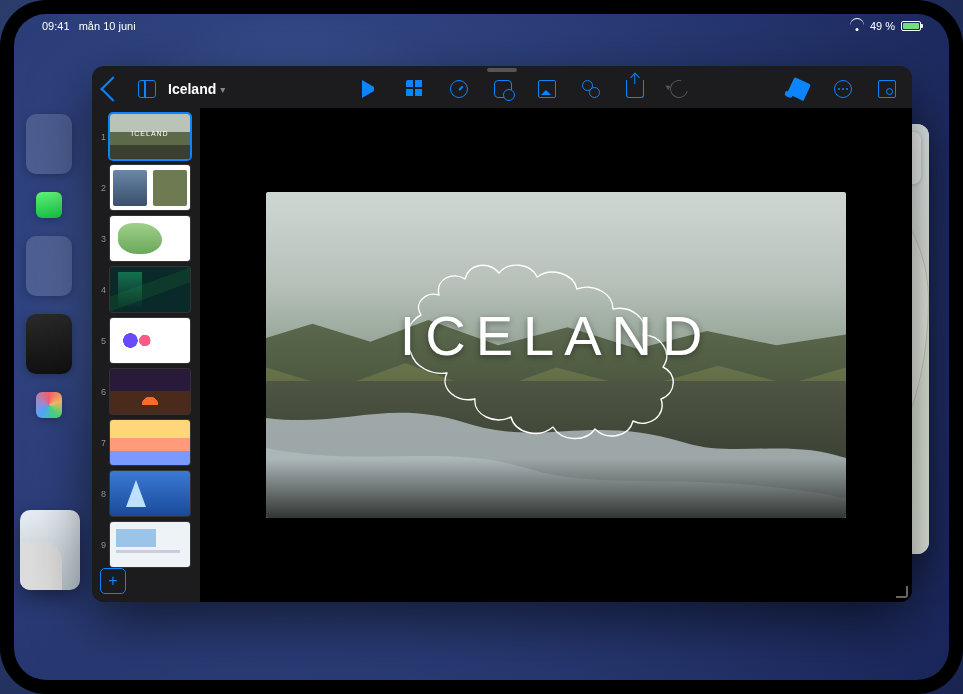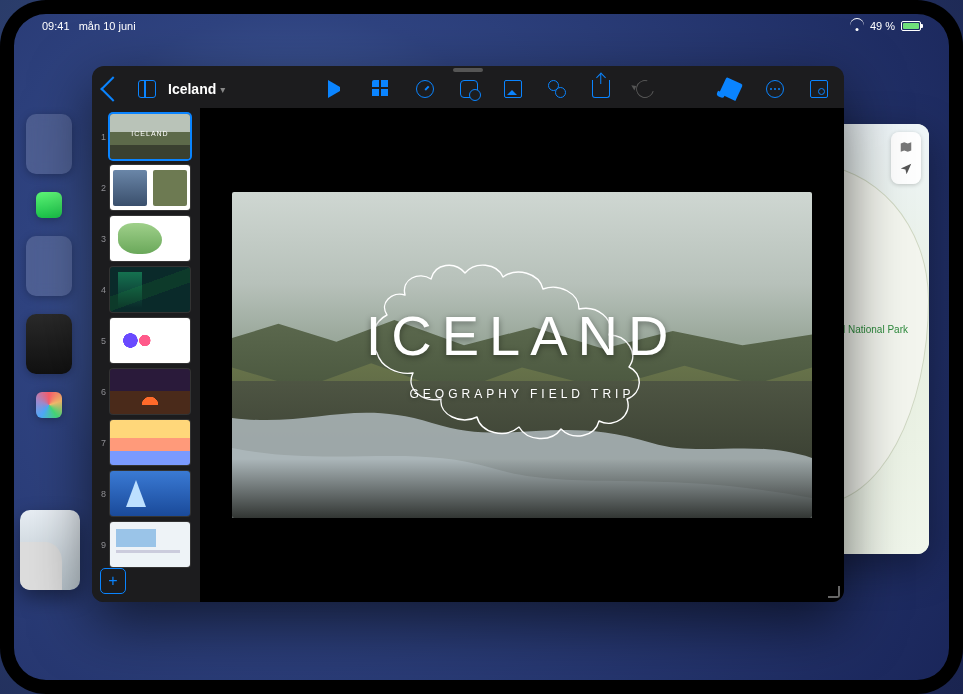--- a/index.html
+++ b/index.html
@@ -83,21 +83,21 @@
     position:absolute; top:8px; right:8px; width:30px;
     background:rgba(255,255,255,0.9); border-radius:8px;
     display:flex; flex-direction:column; align-items:center; padding:4px 0;
     box-shadow:0 1px 4px rgba(0,0,0,0.2);
   }
   .maps-ctrl div{ width:22px; height:22px; display:flex; align-items:center; justify-content:center; color:#555; font-size:12px;}
 
   
   .keynote {
     position: absolute;
-    left: 78px; top: 52px; width: 752px; height: 536px;
+    left: 78px; top: 52px; width: 820px; height: 536px;
     background: #1c1c1e;
     border-radius: 12px;
     box-shadow: 0 20px 60px rgba(0,0,0,0.6);
     overflow: hidden;
     z-index: 20;
     display: grid;
     grid-template-rows: 42px 1fr;
   }
   .kn-handle {
     position:absolute; top:2px; left:50%; transform:translateX(-50%);
@@ -422,21 +422,20 @@
             <path d="M0,30 C80,40 120,10 200,35 C280,60 320,25 420,55 C470,70 520,50 580,70 L580,140 L0,140 Z"></path>
             <path d="M0,60 C100,80 180,55 260,80 C340,105 420,80 580,110 L580,140 L0,140 Z" fill="#9aa5a8"></path>
           </svg>
           <div class="fg-dark"></div>
           <div class="outline">
             <svg viewBox="0 0 330 210">
               <path d="M20,110 C10,95 18,78 30,72 C22,60 35,48 48,52 C44,36 62,28 74,36 C78,20 98,18 108,30 C118,18 140,20 146,34 C160,24 182,30 186,46 C202,40 222,50 222,66 C240,62 258,76 252,92 C270,92 282,110 272,124 C286,130 286,150 270,156 C276,172 258,186 242,178 C238,194 216,198 204,186 C194,200 170,198 162,184 C148,196 124,190 120,174 C104,182 82,172 84,156 C66,160 48,146 56,130 C40,132 24,124 20,110 Z" fill="none" stroke="#ffffff" stroke-width="1.4" stroke-linejoin="round"></path>
             </svg>
           </div>
           <div class="slide-title">ICELAND</div>
-          <div class="slide-sub">GEOGRAPHY FIELD TRIP</div>
         </div>
         <div class="resize-handle"></div>
       </div>
     </div>
   </div>
 
 </div>
 <div class="ipad-frame"></div>
 
 </body></html>

